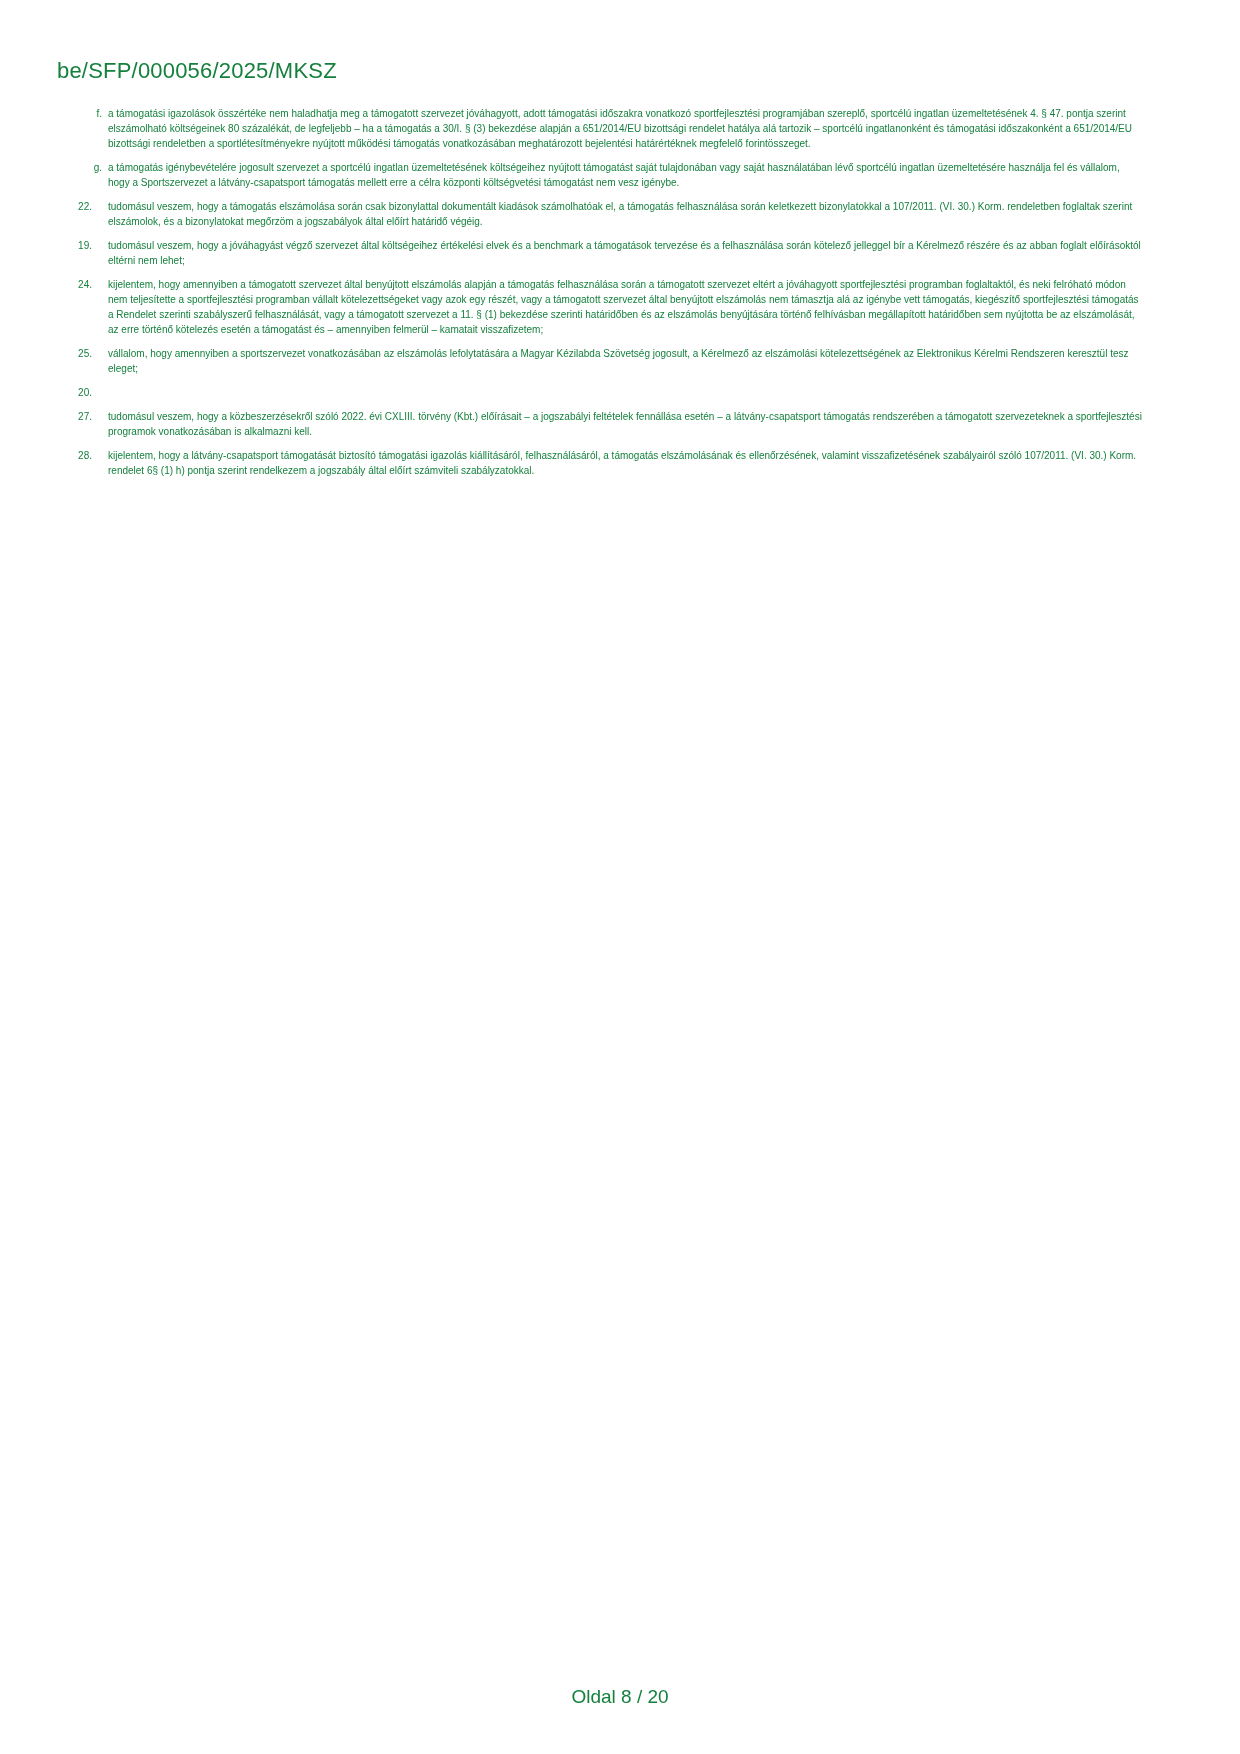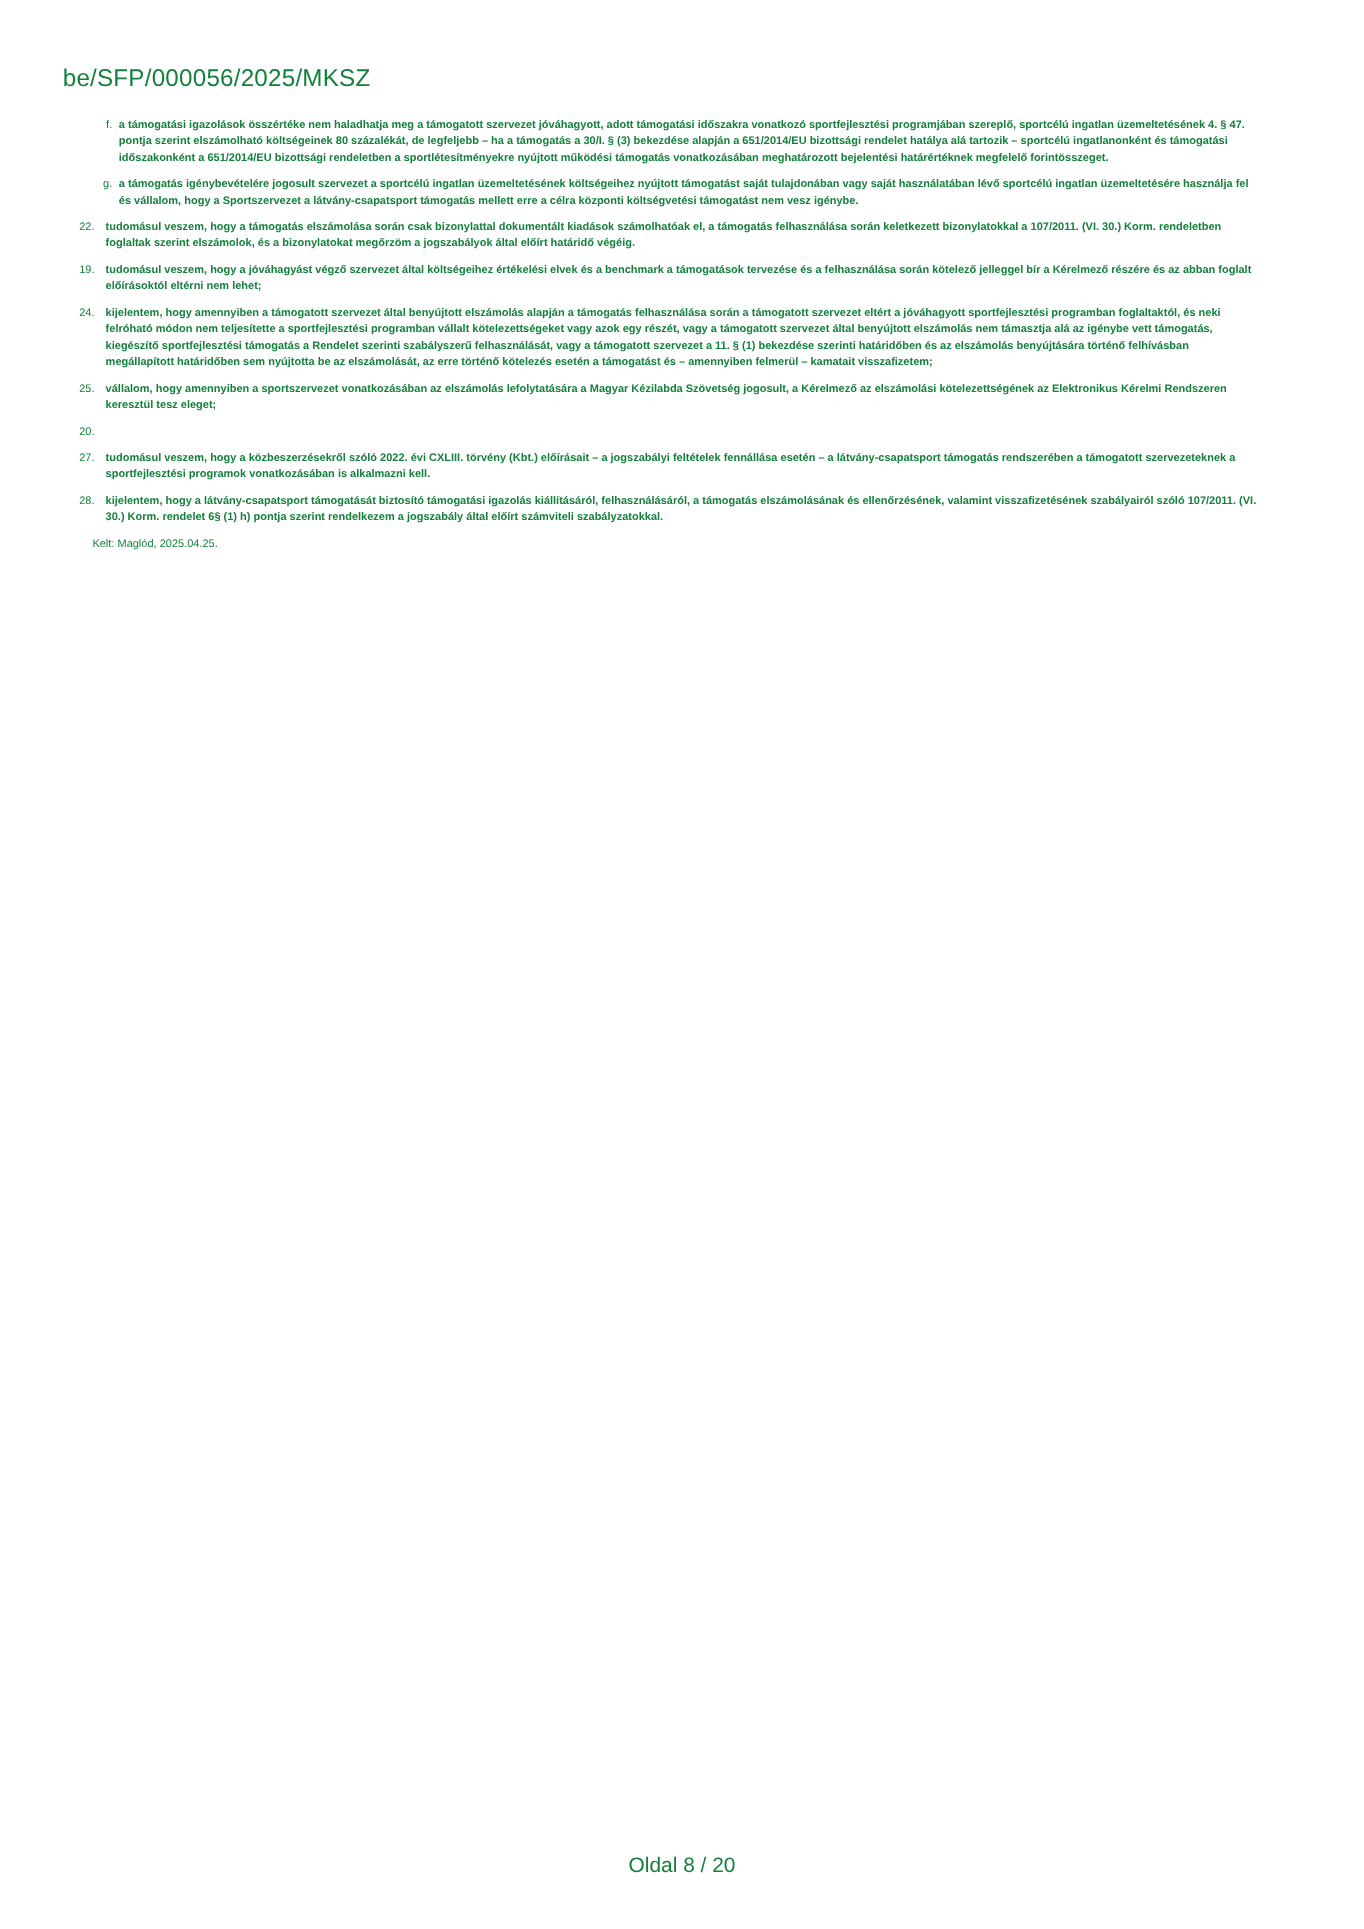--- a/index.html
+++ b/index.html
@@ -30,25 +30,25 @@
     display: flex;
     margin-bottom: 9px;
     font-size: 10px;
     line-height: 15px;
     padding-right: 98px;
   }
   .item .marker {
     flex: none;
     text-align: right;
   }
-  .item .text { flex: 1; font-weight: bold; }
+  .item .text { flex: 1; }
   .item.lettered { padding-left: 88px; }
   .item.lettered .marker { width: 14px; margin-right: 6px; }
   .item.numbered { padding-left: 66px; }
-  .item.numbered .marker { width: 26px; margin-right: 4px; text-align: center; }
+  .item.numbered .marker { width: 26px; margin-right: 16px; }
   .kelt-line {
     padding-left: 84px;
     font-size: 10px;
     line-height: 15px;
     margin-top: 1px;
   }
   .doc-footer {
     position: absolute;
     left: 0;
     right: 0;
@@ -103,19 +103,18 @@
     <div class="item numbered">
       <span class="marker">27.</span>
       <span class="text">tudomásul veszem, hogy a közbeszerzésekről szóló 2022. évi CXLIII. törvény (Kbt.) előírásait – a jogszabályi feltételek fennállása esetén – a látvány-csapatsport támogatás rendszerében a támogatott szervezeteknek a sportfejlesztési programok vonatkozásában is alkalmazni kell.</span>
     </div>
 
     <div class="item numbered">
       <span class="marker">28.</span>
       <span class="text">kijelentem, hogy a látvány-csapatsport támogatását biztosító támogatási igazolás kiállításáról, felhasználásáról, a támogatás elszámolásának és ellenőrzésének, valamint visszafizetésének szabályairól szóló 107/2011. (VI. 30.) Korm. rendelet 6§ (1) h) pontja szerint rendelkezem a jogszabály által előírt számviteli szabályzatokkal.</span>
     </div>
 
-    <div class="kelt-line">Kelt: Maglód, 2025.04.25.</div>
 
   </div>
 
   <div class="doc-footer">Oldal 8 / 20</div>
 
 </div>
 
 </body></html>

